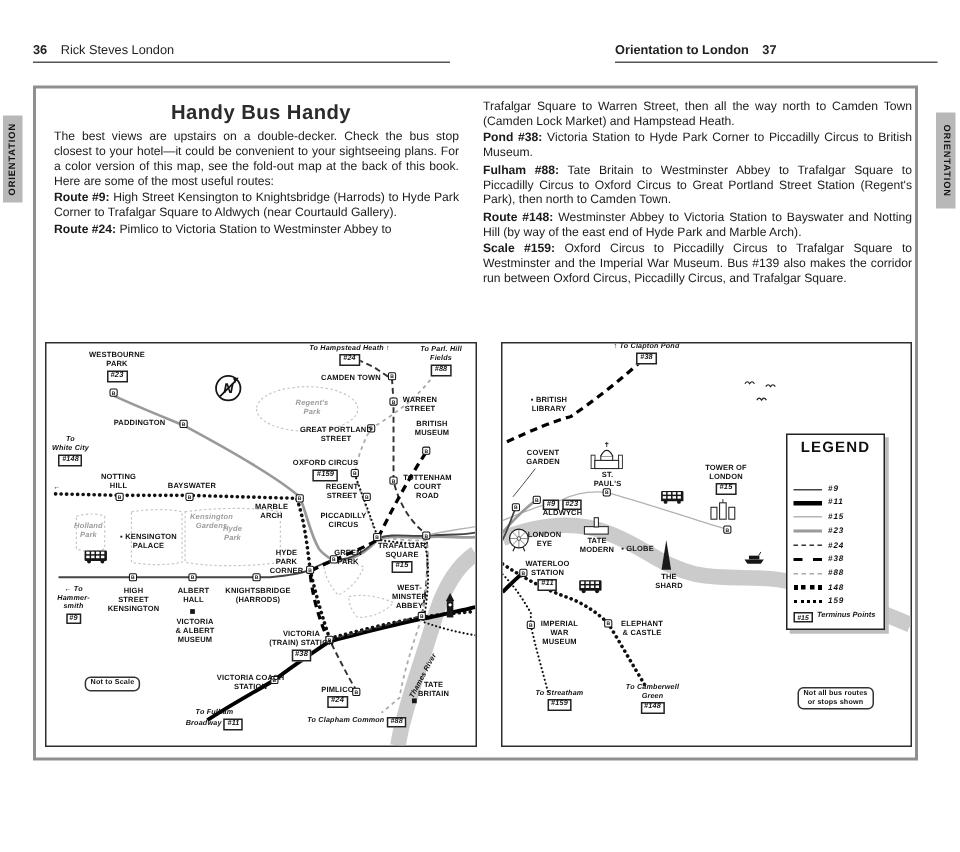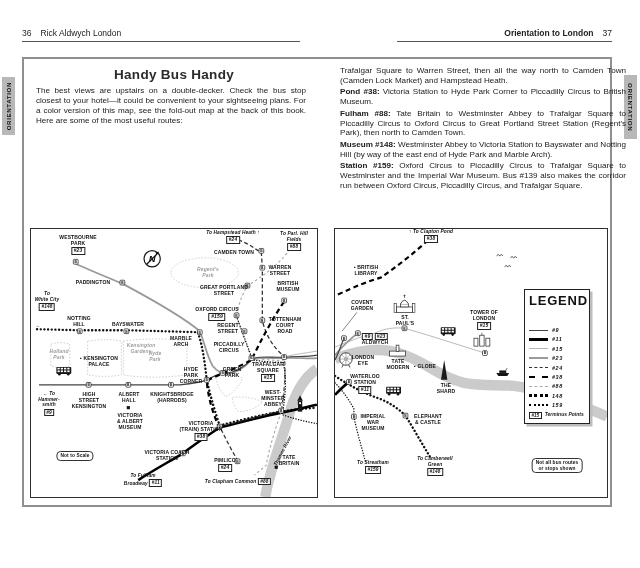--- a/index.html
+++ b/index.html
@@ -1,94 +1,96 @@
 <!DOCTYPE html>
 <html><head>
 <meta charset="utf-8">
 <style>
   html,body{margin:0;padding:0;background:#fff;}
   body{width:640px;height:568px;position:relative;font-family:"Liberation Sans",sans-serif;color:#1a1a1a;overflow:hidden;}
   .hdr{position:absolute;top:28px;font-size:8.5px;border-bottom:1px solid #555;padding-bottom:3px;color:#222;}
   .hdr-left{left:22px;width:278px;text-align:left;}
-  .hdr-right{left:397px;width:215px;text-align:right;}
-  .hdr .pg{font-weight:normal;}
+  .hdr-right{left:410px;width:215px;text-align:left;}
+  .hdr .pg{font-weight:bold;}
   .hdr-left .bk{margin-left:9px;}
   .hdr-right .bk{margin-right:9px;font-weight:bold;}
   .tab{position:absolute;background:#b8b8b8;display:flex;align-items:center;justify-content:center;}
   .tab-left{left:2px;top:77px;width:13px;height:58px;}
   .tab-right{left:624px;top:75px;width:13px;height:64px;}
   .vtext{writing-mode:vertical-rl;font-size:6.2px;font-weight:bold;letter-spacing:0.6px;color:#111;}
   .tab-left .vtext{transform:rotate(180deg);}
   .content-box{position:absolute;left:22px;top:57px;width:586px;height:446px;border:2px solid #8f8f8f;background:#fff;}
   .box-title{position:absolute;left:40px;top:67px;width:268px;text-align:center;font-size:13.5px;font-weight:bold;letter-spacing:0.3px;color:#2b2b2b;}
   .col{position:absolute;font-size:8.1px;line-height:9.9px;}
   .col p{margin:0 0 1.5px 0;text-align:justify;}
   .col-left{left:36px;top:86px;width:270px;}
-  .col-right{left:322px;top:66px;width:286px;margin-left:18px;}
+  .col-right{left:322px;top:66px;width:286px;}
   .map{position:absolute;top:228px;height:270px;border:1px solid #2e2e2e;box-sizing:border-box;background:#fff;overflow:hidden;}
   .map-left{left:30px;width:288px;}
   .map-right{left:334px;width:274px;}
   .map svg{position:absolute;left:0;top:0;}
   .lbl{position:absolute;transform:translateX(-50%);text-align:center;font-size:5px;font-weight:bold;line-height:1.18;letter-spacing:0.12px;color:#111;white-space:nowrap;z-index:2;}
   .lbl.it{font-style:italic;font-size:4.8px;}
   .lbl.gray{font-style:italic;color:#9d9d9d;}
   .lbl .box{display:inline-block;border:0.8px solid #222;background:#fff;padding:0 1.5px;font-style:italic;margin-top:0.6px;}
   .lbl.note{border:0.9px solid #333;border-radius:4px;padding:1px 3px;background:#fff;font-style:normal;font-size:4.8px;z-index:3;}
   .legend{position:absolute;left:189px;top:60px;width:66px;background:#fff;border:1px solid #222;box-shadow:2.5px 2.5px 0 #bdbdbd;padding:3px 4px 4px 4px;z-index:4;box-sizing:border-box;}
-  .legend h4{margin:0 0 19px 0;font-size:13px;text-align:center;letter-spacing:0.8px;color:#111;}
+  .legend h4{margin:0 0 19px 0;font-size:10px;text-align:center;letter-spacing:0.8px;color:#111;}
   .leg-row{display:flex;align-items:center;margin:3.4px 0;}
   .leg-sample{width:19px;margin-right:4px;flex:none;height:0;border-top:1.5px solid #444;}
   .leg-label{font-size:5.4px;font-style:italic;font-weight:bold;letter-spacing:0.6px;color:#111;}
   .s-r9{border-top:1.5px solid #444;}
   .s-r11{border-top:3px solid #000;}
   .s-r15{border-top:1px solid #b5b5b5;}
   .s-r23{border-top:2px solid #9a9a9a;}
   .s-r24{border-top:1.6px dashed #333;}
   .s-r38{border-top:2.6px dashed #000;}
   .s-r88{border-top:1.4px dashed #ababab;}
   .s-r148{border-top:3px dotted #000;}
   .s-r159{border-top:2px dotted #000;}
   .leg-term{display:flex;align-items:flex-start;margin-top:4px;}
   .leg-term .tbox{border:0.8px solid #222;font-size:4.6px;font-style:italic;font-weight:bold;padding:0 1.5px;margin-right:3px;flex:none;}
   .leg-term .tlabel{font-size:5px;font-style:italic;font-weight:bold;line-height:1.15;white-space:normal;}
 </style>
 </head>
 <body>
 
 <div class="hdr hdr-left">
-  <span class="pg">36</span><span class="bk">Rick Aldwych London</span>
+  <span class="pg">36</span><span class="bk">Rick Steves London</span>
 </div>
 <div class="hdr hdr-right">
   <span class="bk">Orientation to London</span><span class="pg">37</span>
 </div>
 
 <div class="tab tab-left">
   <span class="vtext">ORIENTATION</span>
 </div>
 <div class="tab tab-right">
   <span class="vtext">ORIENTATION</span>
 </div>
 
 <div class="content-box"></div>
 
 <div class="box-title">Handy Bus Handy</div>
 
 <div class="col col-left">
   <p>The best views are upstairs on a double-decker. Check the bus stop closest to your hotel—it could be convenient to your sightseeing plans. For a color version of this map, see the fold-out map at the back of this book. Here are some of the most useful routes:</p>
   <div>
+      <p><b>Route #9:</b> High Street Kensington to Knightsbridge (Harrods) to Hyde Park Corner to Trafalgar Square to Aldwych (near Courtauld Gallery).</p>
+      <p><b>Route #24:</b> Pimlico to Victoria Station to Westminster Abbey to</p>
     </div>
 </div>
 
 <div class="col col-right">
   <p>Trafalgar Square to Warren Street, then all the way north to Camden Town (Camden Lock Market) and Hampstead Heath.</p>
   <div>
       <p><b>Pond #38:</b> Victoria Station to Hyde Park Corner to Piccadilly Circus to British Museum.</p>
       <p><b>Fulham #88:</b> Tate Britain to Westminster Abbey to Trafalgar Square to Piccadilly Circus to Oxford Circus to Great Portland Street Station (Regent's Park), then north to Camden Town.</p>
-      <p><b>Museum #148:</b> Westminster Abbey to Victoria Station to Bayswater and Notting Hill (by way of the east end of Hyde Park and Marble Arch).</p>
-      <p><b>Station #159:</b> Oxford Circus to Piccadilly Circus to Trafalgar Square to Westminster and the Imperial War Museum. Bus #139 also makes the corridor run between Oxford Circus, Piccadilly Circus, and Trafalgar Square.</p>
+      <p><b>Route #148:</b> Westminster Abbey to Victoria Station to Bayswater and Notting Hill (by way of the east end of Hyde Park and Marble Arch).</p>
+      <p><b>Scale #159:</b> Oxford Circus to Piccadilly Circus to Trafalgar Square to Westminster and the Imperial War Museum. Bus #139 also makes the corridor run between Oxford Circus, Piccadilly Circus, and Trafalgar Square.</p>
     </div>
 </div>
 
 <div class="map map-left">
     <svg viewBox="0 0 288 270" width="100%" height="100%">
       <path d="M 93,113 C 115,110 140,110 157,113 L 157,147 C 135,150 110,150 93,147 Z" fill="none" stroke="#c6c6c6" stroke-width="0.8" stroke-dasharray="1.6,1.6"></path>
       <path d="M 57,113 C 70,111 82,111 91,113 L 91,147 C 80,149 68,149 57,147 Z" fill="none" stroke="#c6c6c6" stroke-width="0.8" stroke-dasharray="1.6,1.6"></path>
       <path d="M 20,116 C 27,114 33,114 39,116 L 39,138 C 32,140 26,140 20,138 Z" fill="none" stroke="#c6c6c6" stroke-width="0.8" stroke-dasharray="1.6,1.6"></path>
       <path d="M 186,148 C 196,146 206,147 213,150 C 210,158 204,165 196,169 C 190,163 187,156 186,148 Z" fill="none" stroke="#c6c6c6" stroke-width="0.8" stroke-dasharray="1.6,1.6"></path>
       <path d="M 203,170 C 213,168 224,170 233,174 C 228,180 219,184 209,184 C 205,180 203,175 203,170 Z" fill="none" stroke="#c6c6c6" stroke-width="0.8" stroke-dasharray="1.6,1.6"></path>

